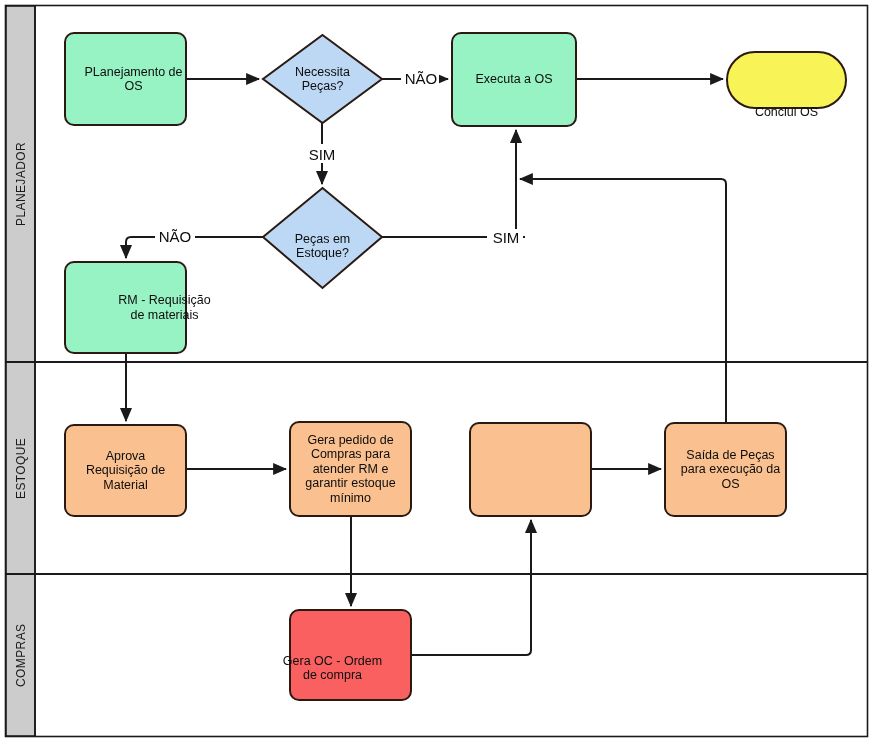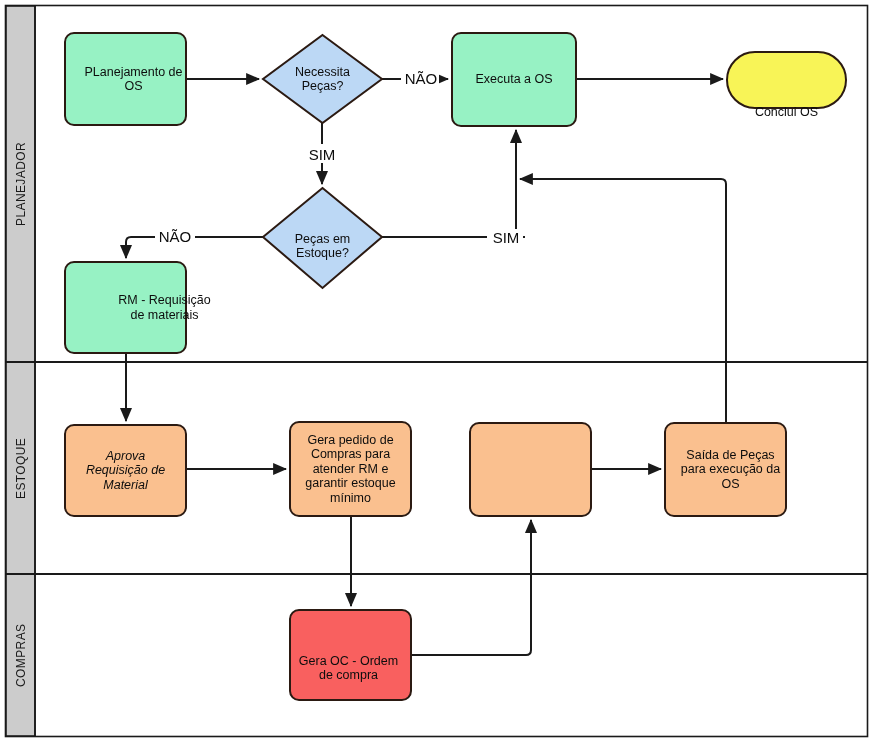--- a/index.html
+++ b/index.html
@@ -118,36 +118,36 @@
   <div class="node-text" style="left:452px;top:33px;width:124px;height:93px;">Executa a OS</div>
 
   <div class="node-text" style="left:727px;top:52px;width:119px;height:56px;margin-top:32px;">Conclui OS</div>
 
   <div class="node-text" style="left:263px;top:196px;width:119px;height:100px;">Peças em
 Estoque?</div>
 
   <div class="node-text" style="left:65px;top:262px;width:121px;height:91px;padding-left:39px;">RM - Requisição
 de materiais</div>
 
-  <div class="node-text" style="left:65px;top:425px;width:121px;height:91px;font-style:italic;">Aprova
+  <div class="node-text" style="left:65px;top:425px;width:121px;height:91px;">Aprova
 Requisição de
 Material</div>
 
   <div class="node-text" style="left:290px;top:422px;width:121px;height:94px;">Gera pedido de
 Compras para
 atender RM e
 garantir estoque
 mínimo</div>
 
 
   <div class="node-text" style="left:665px;top:423px;width:131px;height:93px;">Saída de Peças
 para execução da
 OS</div>
 
-  <div class="node-text" style="left:288px;top:610px;width:121px;height:116px;">Gera OC - Ordem
+  <div class="node-text" style="left:272px;top:610px;width:121px;height:116px;">Gera OC - Ordem
 de compra</div>
 
   <div class="edge-label" style="left:403px;top:70px;width:36px;height:16px;">NÃO</div>
 
   <div class="edge-label" style="left:305px;top:146px;width:34px;height:16px;">SIM</div>
 
   <div class="edge-label" style="left:157px;top:228px;width:36px;height:16px;">NÃO</div>
 
   <div class="edge-label" style="left:489px;top:229px;width:34px;height:16px;">SIM</div>
 

